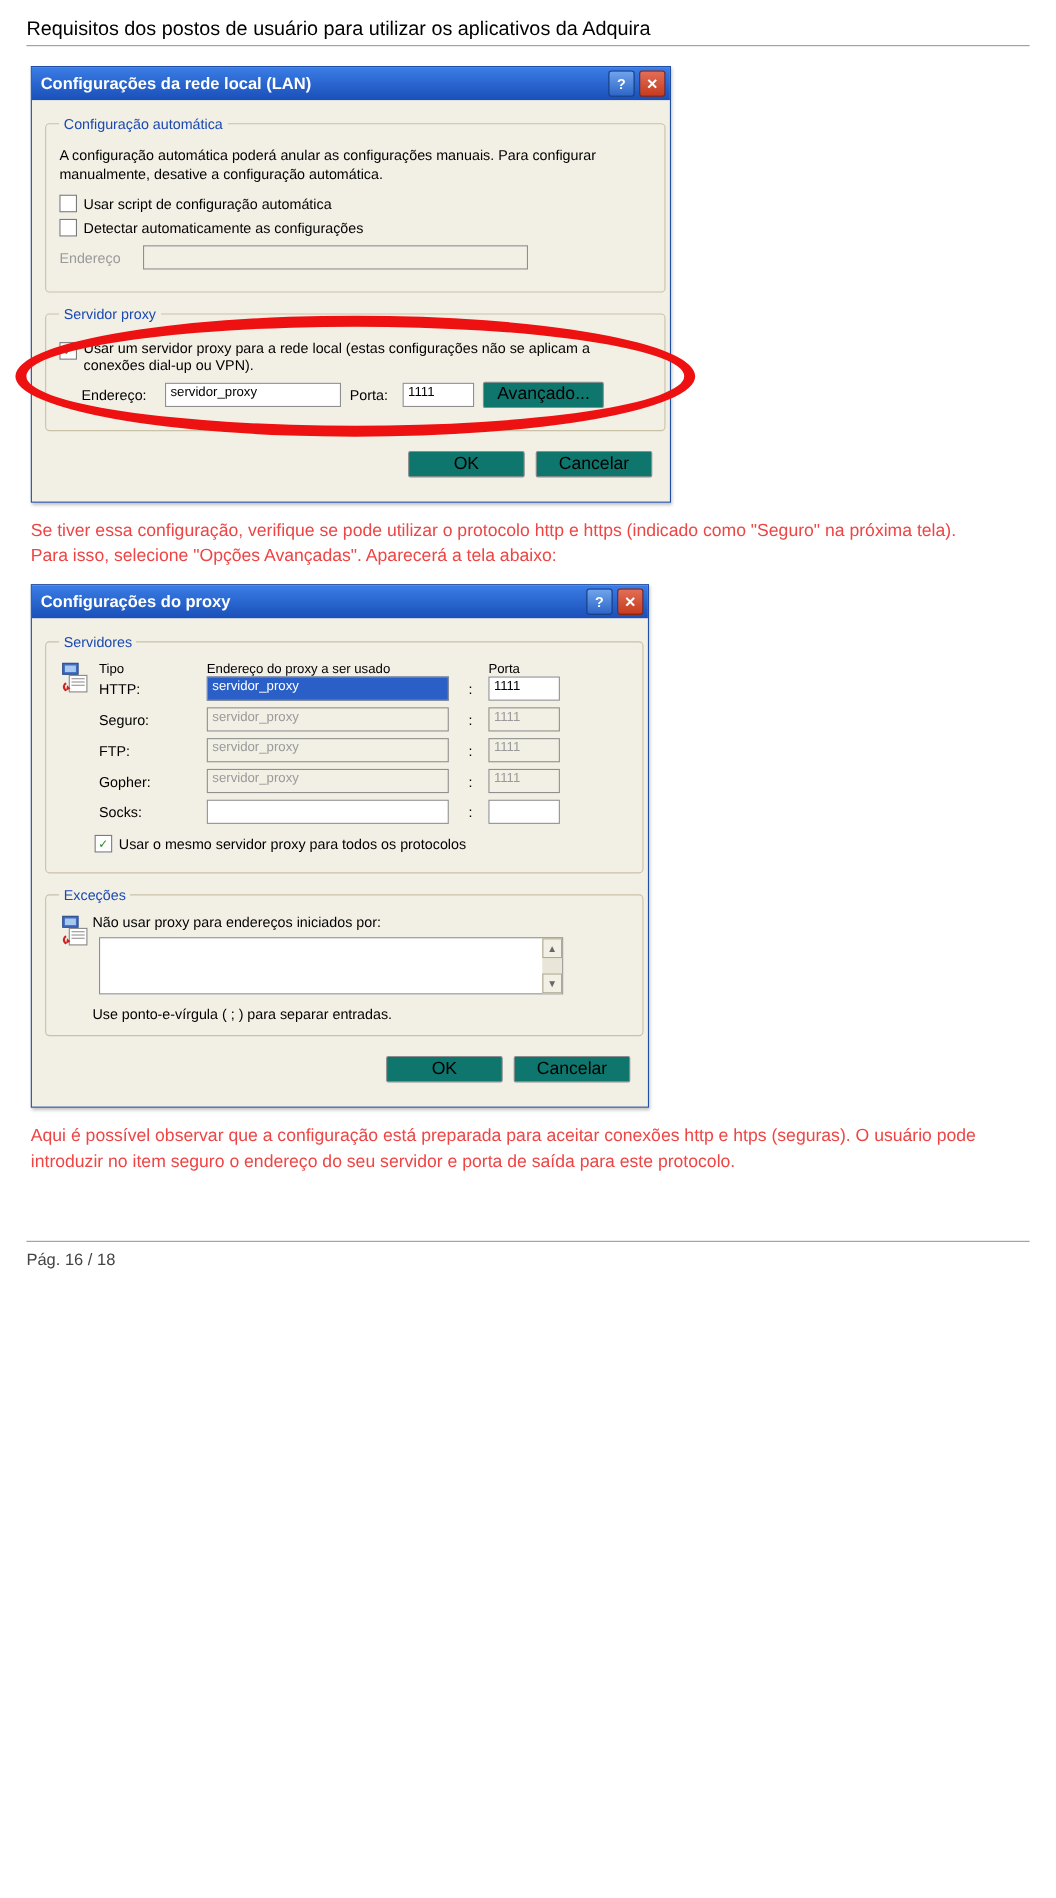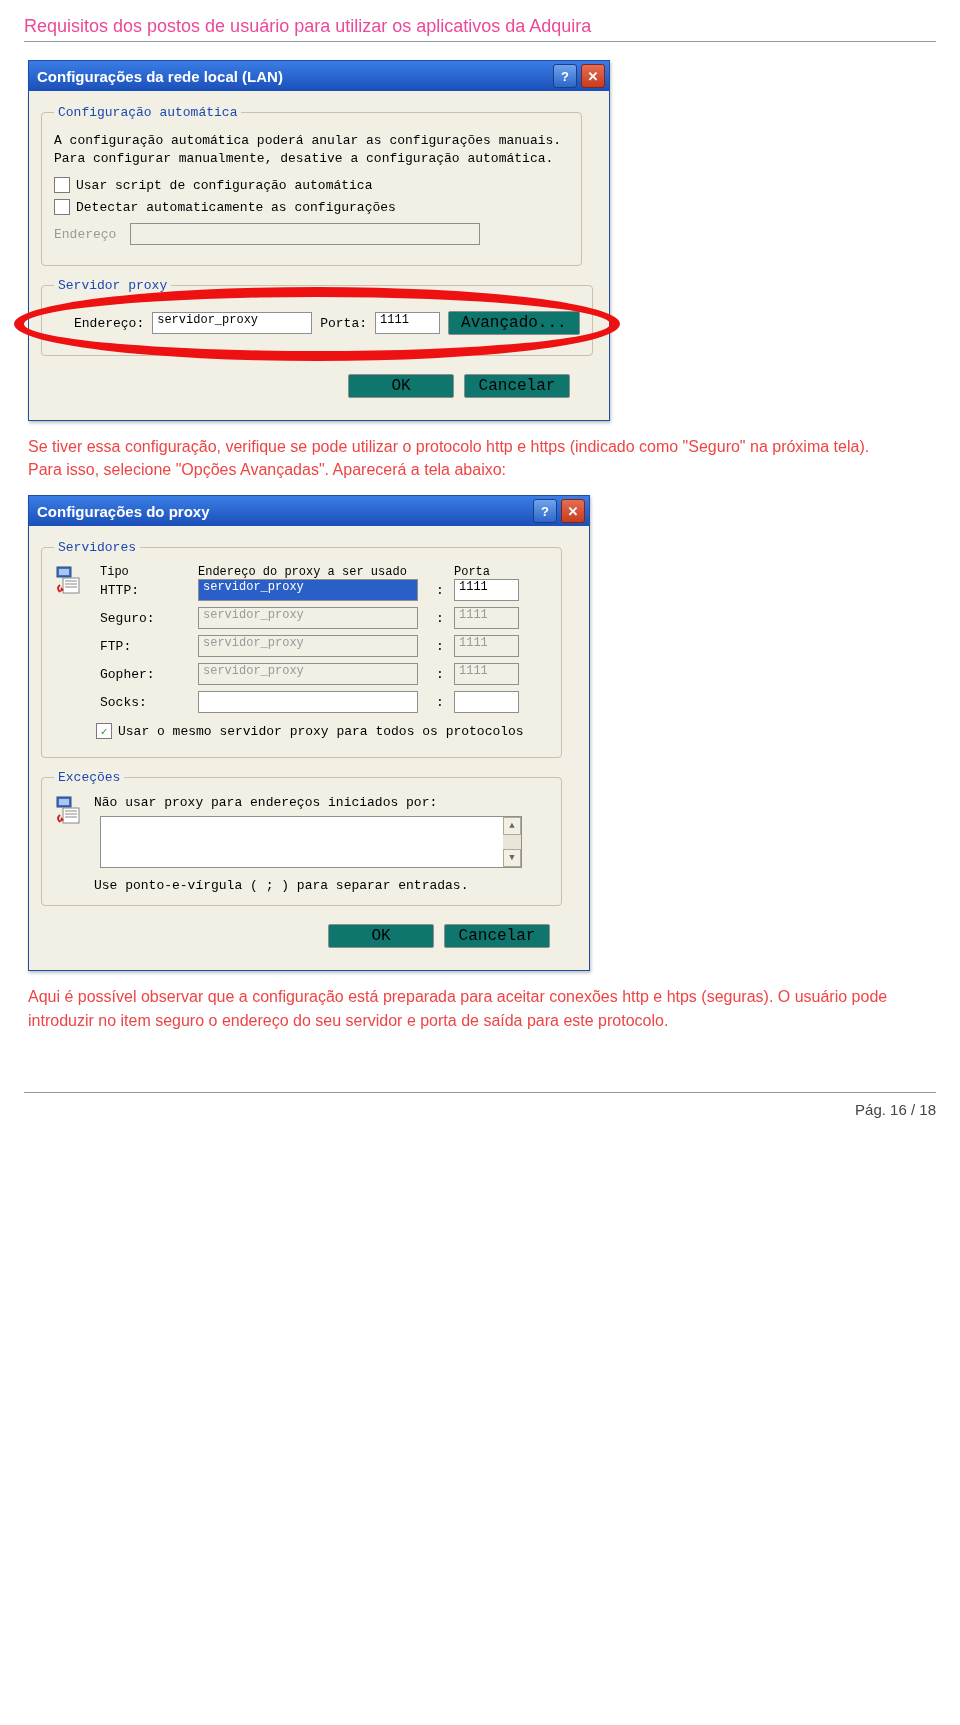--- a/index.html
+++ b/index.html
@@ -6,21 +6,21 @@
     margin: 0;
     padding: 16px 24px;
     font-family: Verdana, Arial, sans-serif;
     background: #fff;
     color: #333;
     width: 960px;
     box-sizing: border-box;
   }
   .page-header {
     font-size: 18px;
-    color: #ec4899;
+    color: #000000;
     padding-bottom: 4px;
     border-bottom: 1px solid #999;
     margin-bottom: 18px;
     font-family: Verdana, sans-serif;
   }
 
   
   .dialog {
     width: 580px;
     border: 1px solid #1f4ea5;
@@ -44,21 +44,21 @@
   .tb-btn {
     width: 22px; height: 22px;
     border-radius: 3px;
     display: flex; align-items: center; justify-content: center;
     font-size: 13px;
     font-weight: bold;
     color:#fff;
   }
   .tb-help  { background: linear-gradient(#6fa4ec,#2e66c8); border:1px solid #1a3f86;}
   .tb-close { background: linear-gradient(#e26e55,#c63c1f); border:1px solid #8a2210;}
-  .dlg-body { padding: 10px 27px 10px 12px; font-size: 13px; font-family: Liberation Mono, monospace; color:#000; }
+  .dlg-body { padding: 10px 4px 10px 12px; font-size: 13px; font-family: Liberation Sans, sans-serif; color:#000; }
   fieldset {
     border: 1px solid #c9c2a8;
     border-radius: 4px;
     margin: 4px 0 12px 0;
     padding: 10px 12px 12px 12px;
     position: relative;
   }
   legend {
     color: #1a49b0;
     padding: 0 4px;
@@ -103,23 +103,23 @@
   }
   .mini-scroll{
     position:absolute; right:0; top:0; width:18px; height:100%;
     display:flex; flex-direction:column; justify-content:space-between;
     background:#e9e5d8;
   }
   .mini-scroll .arr{
     height:16px; border:1px solid #b0aa93; display:flex; align-items:center; justify-content:center;
     font-size:9px; color:#666; background:#f2efe5;
   }
-  .excep-fs-row{ display:flex; gap:10px; align-items:flex-start; }
+  .excep-fs-row{ display:flex; align-items:flex-start; }
   hr.footer-rule{ margin-top:60px; border:none; border-top:1px solid #999; }
-  .page-footer{ text-align:right; font-size:15px; color:#444; margin-top:4px; padding-bottom:10px;}
+  .page-footer{ text-align:left; font-size:15px; color:#444; margin-top:4px; padding-bottom:10px;}
 </style>
 </head>
 <body>
 
 <div class="page-header">Requisitos dos postos de usuário para utilizar os aplicativos da Adquira</div>
 
 <div class="dialog">
   <div class="titlebar">
     <span>Configurações da rede local (LAN)</span>
     <div class="title-buttons">
@@ -141,20 +141,24 @@
       </div>
       <div class="row">
         <span class="lbl disabled">Endereço</span>
         <span class="txt disabled" style="width:340px"></span>
       </div>
     </fieldset>
 
     <fieldset style="position:relative;">
       <legend>Servidor proxy</legend>
       <div class="red-ellipse"></div>
+      <div class="chk-row" style="align-items:flex-start;">
+        <span class="chk checked" style="margin-top:2px;"></span>
+        <span style="max-width:480px;">Usar um servidor proxy para a rede local (estas configurações não se aplicam a conexões dial-up ou VPN).</span>
+      </div>
       <div class="row" style="margin-left:20px;">
         <span class="lbl">Endereço:</span>
         <span class="txt" style="width:150px">servidor_proxy</span>
         <span class="lbl" style="min-width:40px">Porta:</span>
         <span class="txt" style="width:55px">1111</span>
         <span class="btn">Avançado...</span>
       </div>
     </fieldset>
 
     <div class="dlg-footer">

